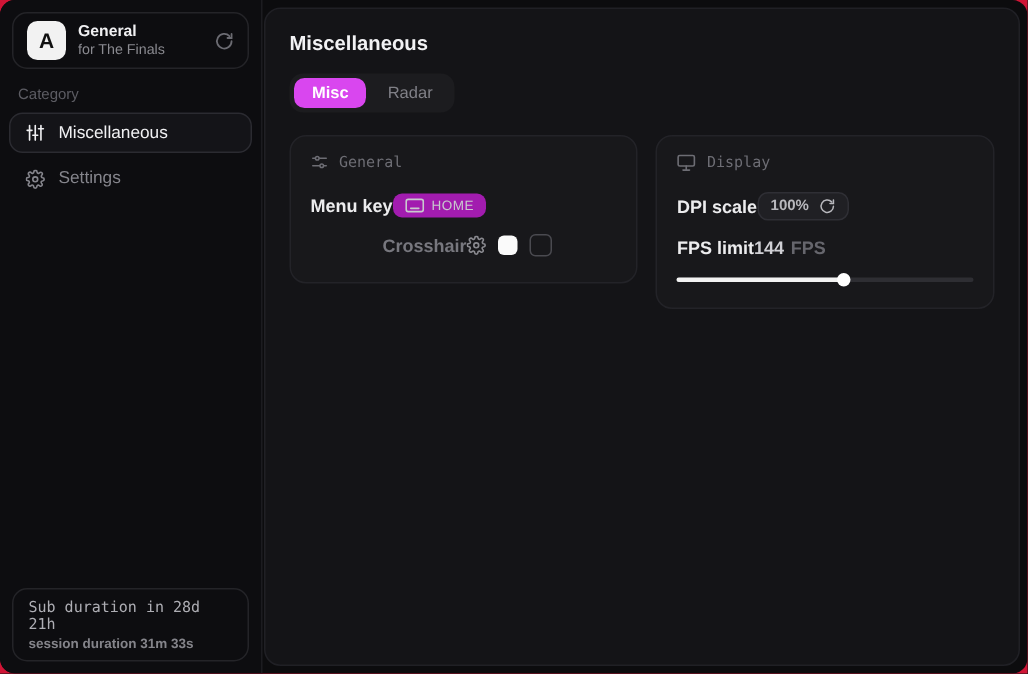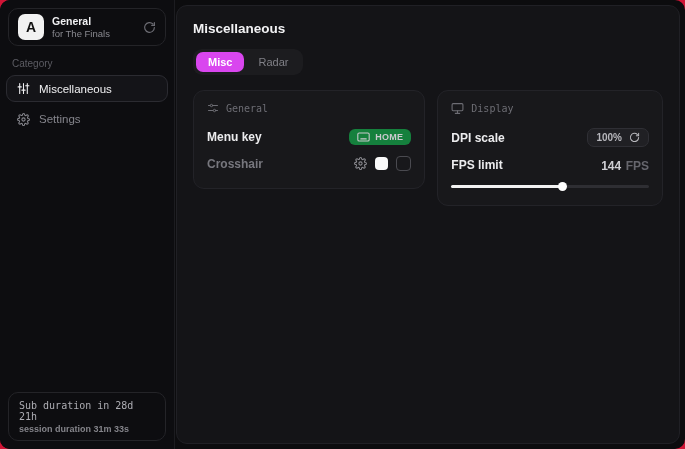--- a/index.html
+++ b/index.html
@@ -79,29 +79,29 @@
     padding:11px 13px 13px;
   }
   .card.general { width:243px; }
   .card.display { width:236px; }
   .card-head {
     display:flex; align-items:center; gap:7px;
     color:#6d6d74; font-family:"DejaVu Sans Mono", monospace; font-size:10px;
     margin-bottom:11px;
   }
   .row {
-    display:flex; align-items:center; justify-content:space-between;
-    height:23px; margin-bottom:4px;gap:48px;
+    display:flex; align-items:center; justify-content:flex-start;
+    height:23px; margin-bottom:4px;
   }
   .row-label { color:#ececee; font-size:12px; font-weight:bold; }
-  .row-label.dim { color:#77777e; }
+  .row-label.dim { color:#77777e;margin-left:48px; }
   .keychip {
     display:inline-flex; align-items:center; gap:5px;
-    background:#15803d; border-radius:6px; padding:3px 8px;
-    color:#c9c9ce; font-size:9px; font-weight:bold; letter-spacing:.3px;
+    background:#a21caf; border-radius:6px; padding:3px 8px;
+    color:#c9c9ce; font-size:9px; font-weight:normal; letter-spacing:.3px;
   }
   .crosshair-controls { display:flex; align-items:center; gap:8px; }
   .swatch { width:13px; height:13px; border-radius:4px; background:#fafafa; }
   .swatch-outline { width:15px; height:15px; border-radius:4px; border:1.5px solid #4a4a50; background:transparent; }
   .chip-bordered {
     display:inline-flex; align-items:center; gap:7px;
     background:#202024; border:1px solid #2f2f35; border-radius:7px;
     padding:3px 8px; color:#b8b8bd; font-size:10px;font-weight:bold;
   }
   .fps-value { font-size:12px; font-weight:bold; color:#cfcfd4; }

